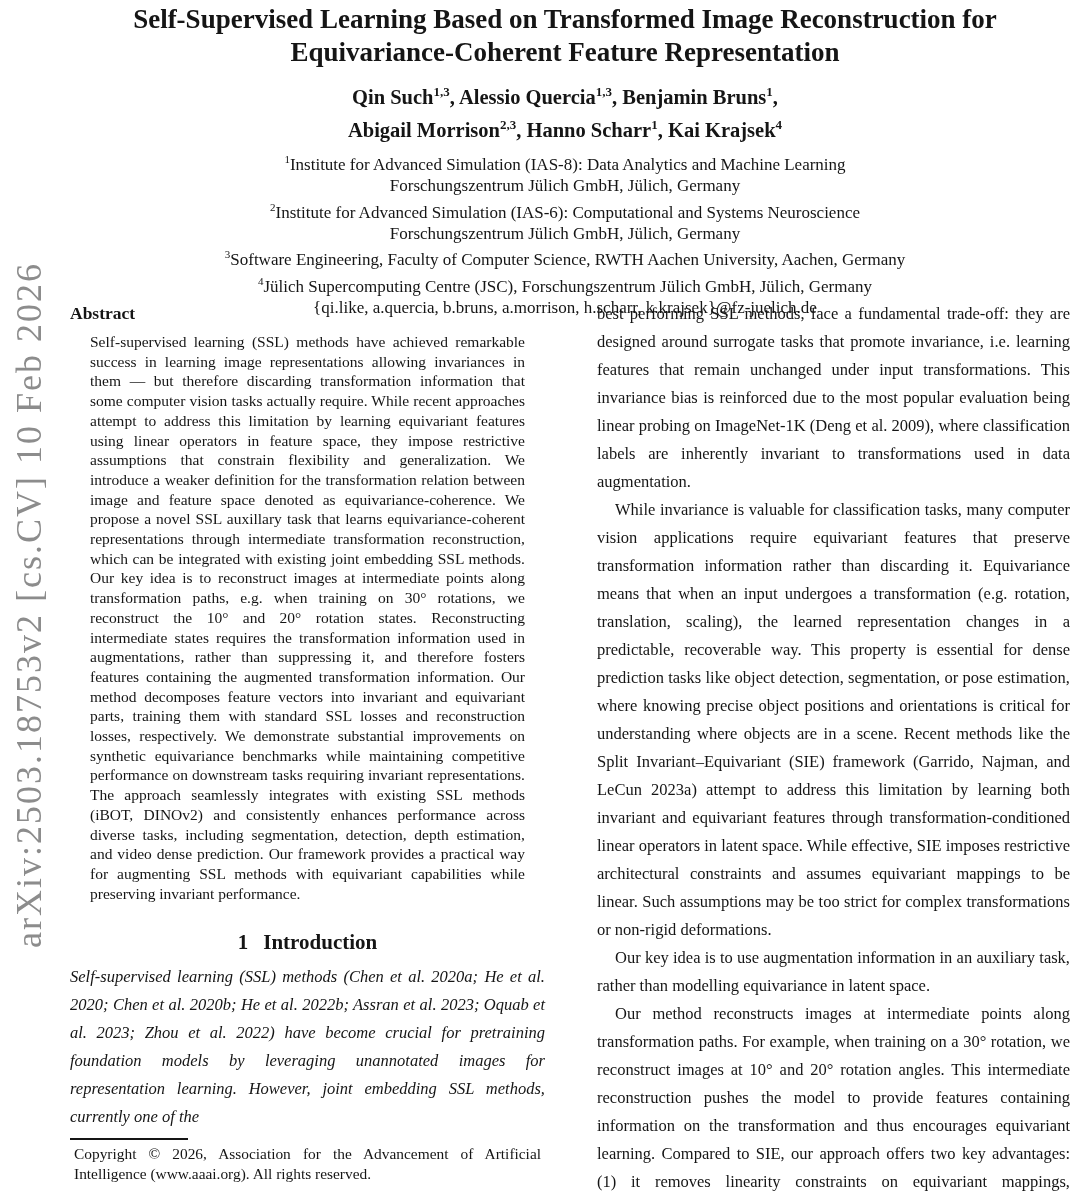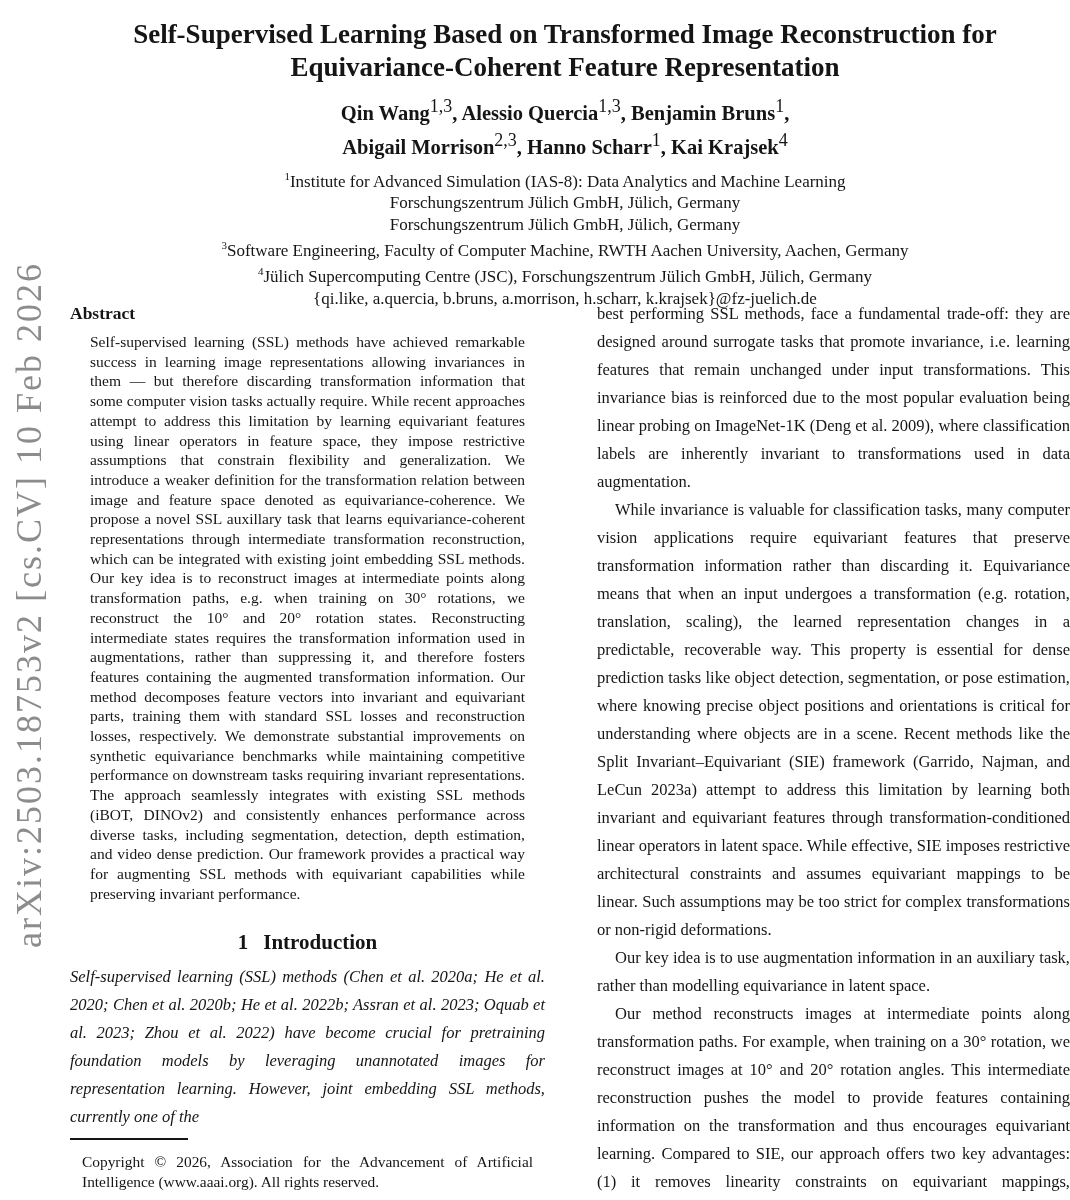--- a/index.html
+++ b/index.html
@@ -27,23 +27,23 @@
     font-family: "Liberation Serif", serif;
   }
   
   .header {
     position: absolute;
     left: 60px;
     top: 0;
     width: 1010px;
     text-align: center;
   }
-  .title { font-size: 27px; font-weight: bold; line-height: 33px; padding-top: 18px; }
+  .title { font-size: 27px; font-weight: bold; line-height: 33px; padding-top: 3px; }
   .authors { font-size: 20.5px; font-weight: bold; line-height: 27px; margin-top: 9px; }
-  .authors sup { font-size: 18px; font-weight: normal; }
+  .authors sup { font-size: 13px; font-weight: bold; }
   .affiliations { font-size: 17px; line-height: 21.6px; margin-top: 5px; }
   .affiliations sup { font-size: 11px; }
   .email-line { font-size: 17px; line-height: 21.6px; }
   
   .col-left {
     position: absolute;
     left: 70px;
     top: 303px;
     width: 475px;
   }
@@ -68,47 +68,48 @@
     font-size: 16.5px;
     line-height: 28px;
     text-align: justify;
     hyphens: auto;
   }
   .col-left .body-par { margin-top: 8px; font-style: italic; }
   .col-right .body-par.indent { text-indent: 18px; }
   .footnote { margin-top: 7px; }
   .footnote-rule { width: 118px; border-top: 2px solid #151515; margin-bottom: 4px; }
   .footnote p {
-    margin: 12px;
+    margin: 4px;
     font-size: 15.4px;
     line-height: 20px;
     text-align: justify;
   }
 </style>
 </head>
 <body>
 
 <div class="page">
 
   <div class="watermark">arXiv:2503.18753v2  [cs.CV]  10 Feb 2026</div>
 
   <div class="header">
     <div class="title">
       <div>Self-Supervised Learning Based on Transformed Image Reconstruction for</div>
       <div>Equivariance-Coherent Feature Representation</div>
     </div>
     <div class="authors">
-      <div><span>Qin Wang</span><sup>1,3</sup><span>, Alessio Quercia</span><sup>1,3</sup><span>, Benjamin Bruns</span><sup>1</sup><span>,</span></div>
+      <div><span>Qin Such</span><sup>1,3</sup><span>, Alessio Quercia</span><sup>1,3</sup><span>, Benjamin Bruns</span><sup>1</sup><span>,</span></div>
       <div><span>Abigail Morrison</span><sup>2,3</sup><span>, Hanno Scharr</span><sup>1</sup><span>, Kai Krajsek</span><sup>4</sup></div>
     </div>
     <div class="affiliations">
       <div><sup>1</sup><span>Institute for Advanced Simulation (IAS-8): Data Analytics and Machine Learning</span></div>
       <div><span>Forschungszentrum Jülich GmbH, Jülich, Germany</span></div>
+      <div><sup>2</sup><span>Institute for Advanced Simulation (IAS-6): Computational and Systems Neuroscience</span></div>
       <div><span>Forschungszentrum Jülich GmbH, Jülich, Germany</span></div>
-      <div><sup>3</sup><span>Software Engineering, Faculty of Computer Machine, RWTH Aachen University, Aachen, Germany</span></div>
+      <div><sup>3</sup><span>Software Engineering, Faculty of Computer Science, RWTH Aachen University, Aachen, Germany</span></div>
       <div><sup>4</sup><span>Jülich Supercomputing Centre (JSC), Forschungszentrum Jülich GmbH, Jülich, Germany</span></div>
       <div class="email-line">{qi.like, a.quercia, b.bruns, a.morrison, h.scharr, k.krajsek}@fz-juelich.de</div>
     </div>
   </div>
 
   <div class="col-left">
     <div class="abs-head">Abstract</div>
     <p class="abs-body">Self-supervised learning (SSL) methods have achieved remarkable success in learning image representations allowing invariances in them — but therefore discarding transformation information that some computer vision tasks actually require. While recent approaches attempt to address this limitation by learning equivariant features using linear operators in feature space, they impose restrictive assumptions that constrain flexibility and generalization. We introduce a weaker definition for the transformation relation between image and feature space denoted as equivariance-coherence. We propose a novel SSL auxillary task that learns equivariance-coherent representations through intermediate transformation reconstruction, which can be integrated with existing joint embedding SSL methods. Our key idea is to reconstruct images at intermediate points along transformation paths, e.g. when training on 30° rotations, we reconstruct the 10° and 20° rotation states. Reconstructing intermediate states requires the transformation information used in augmentations, rather than suppressing it, and therefore fosters features containing the augmented transformation information. Our method decomposes feature vectors into invariant and equivariant parts, training them with standard SSL losses and reconstruction losses, respectively. We demonstrate substantial improvements on synthetic equivariance benchmarks while maintaining competitive performance on downstream tasks requiring invariant representations. The approach seamlessly integrates with existing SSL methods (iBOT, DINOv2) and consistently enhances performance across diverse tasks, including segmentation, detection, depth estimation, and video dense prediction. Our framework provides a practical way for augmenting SSL methods with equivariant capabilities while preserving invariant performance.</p>
     <div class="sec-head"><span>1</span><span class="sec-title">Introduction</span></div>
     <p class="body-par">Self-supervised learning (SSL) methods (Chen et al. 2020a; He et al. 2020; Chen et al. 2020b; He et al. 2022b; Assran et al. 2023; Oquab et al. 2023; Zhou et al. 2022) have become crucial for pretraining foundation models by leveraging unannotated images for representation learning. However, joint embedding SSL methods, currently one of the</p>

